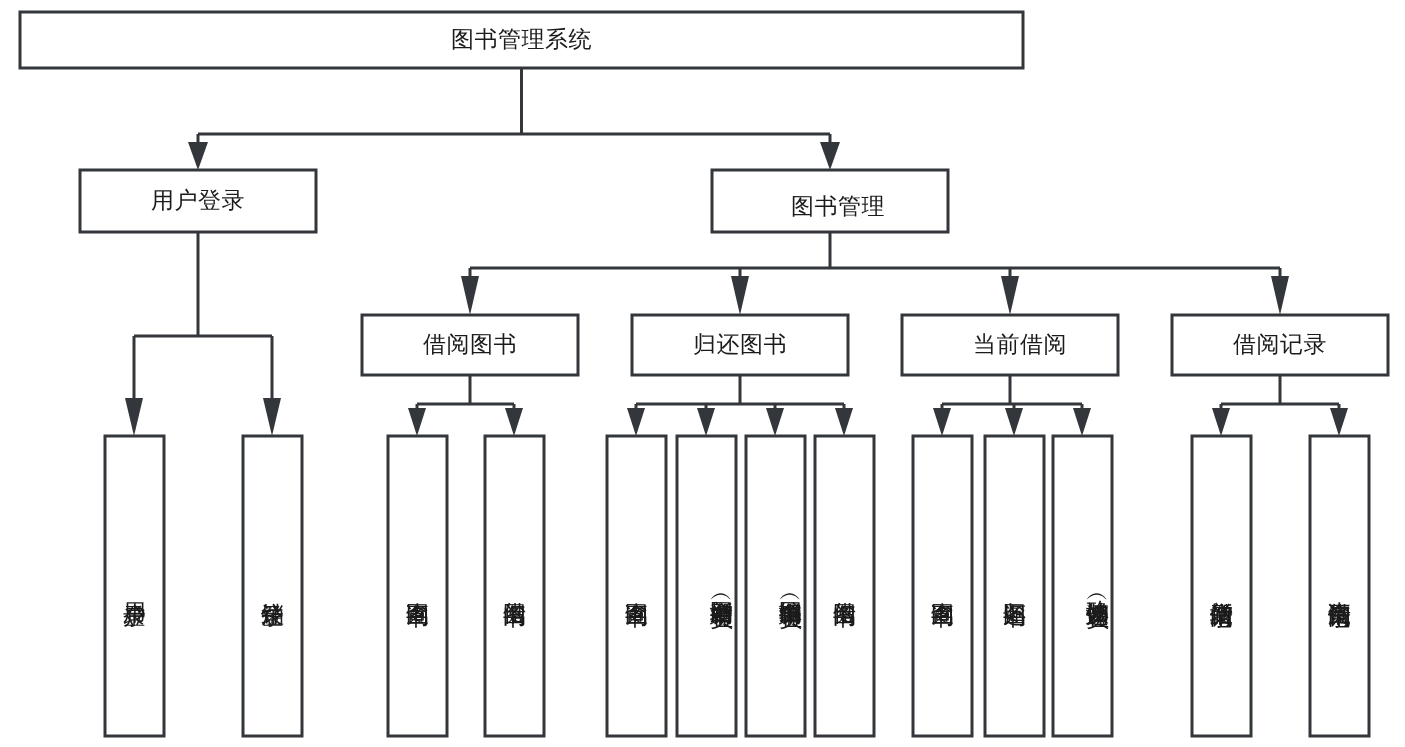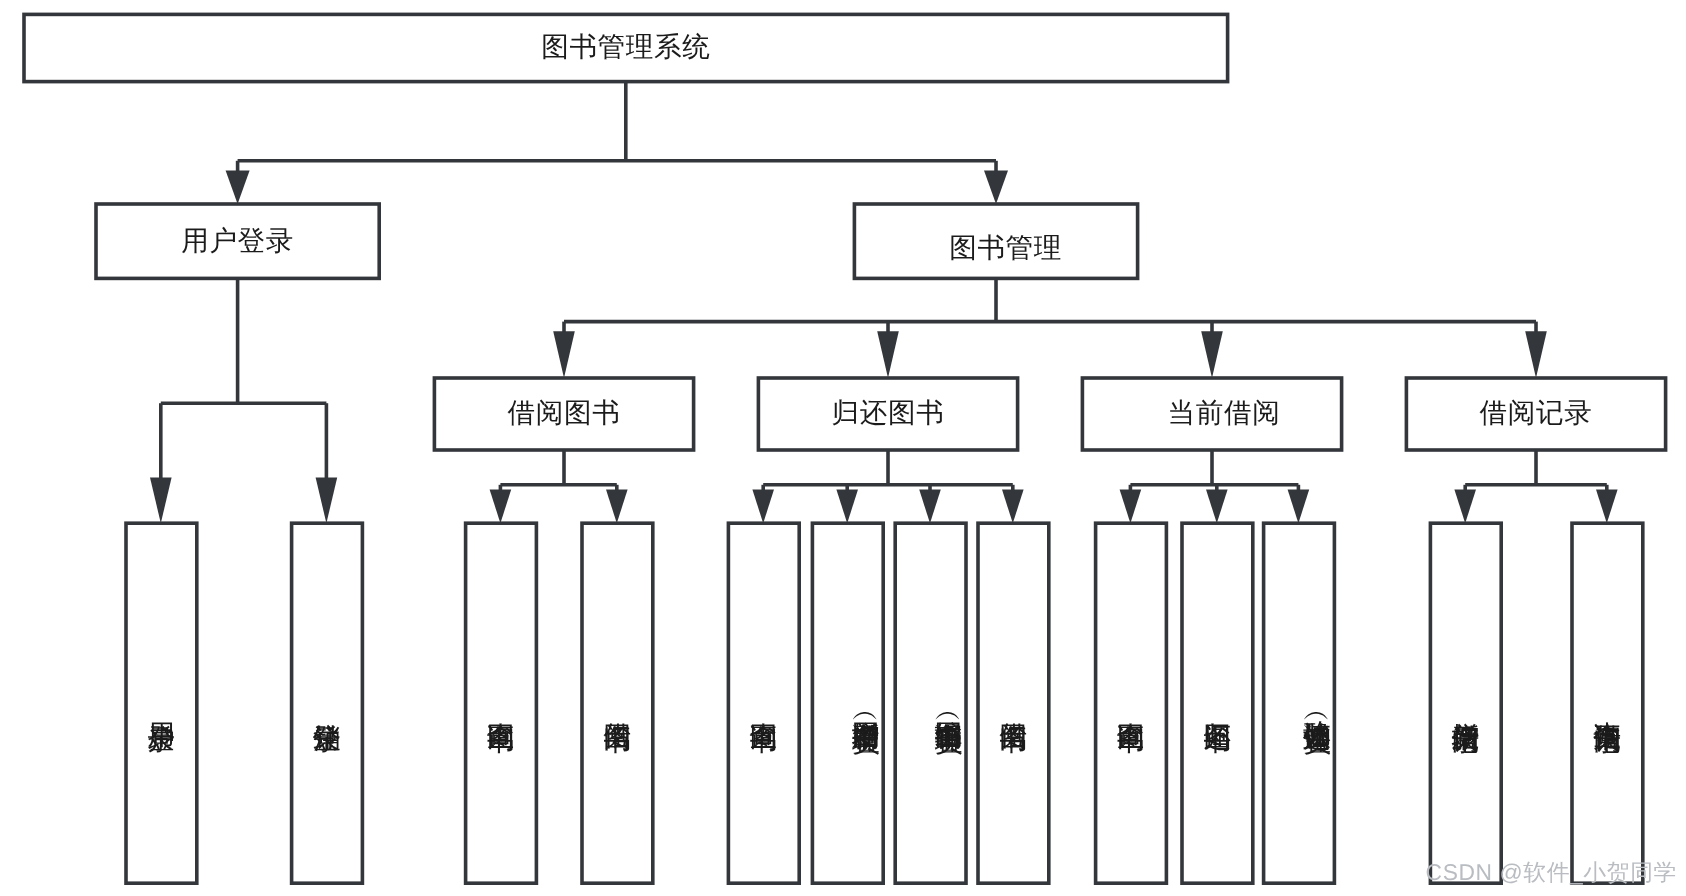--- a/index.html
+++ b/index.html
@@ -215,15 +215,14 @@
   <div class="node-label vertical" style="left:913px; top:436px; width:59px; height:300px;">查询图书</div>
 
   <div class="node-label vertical" style="left:985px; top:436px; width:59px; height:300px;">归还图书</div>
 
   <div class="node-label vertical" style="left:1053px; top:436px; width:59px; height:300px; align-items:flex-start;">确认归还（管理员）</div>
 
   <div class="node-label vertical" style="left:1192px; top:436px; width:59px; height:300px;">新增借阅记录</div>
 
   <div class="node-label vertical" style="left:1310px; top:436px; width:59px; height:300px;">查询借阅记录</div>
 
-  <div class="watermark">CSDN @软件_小贺同学</div>
 
 </div>
 
 </body></html>

